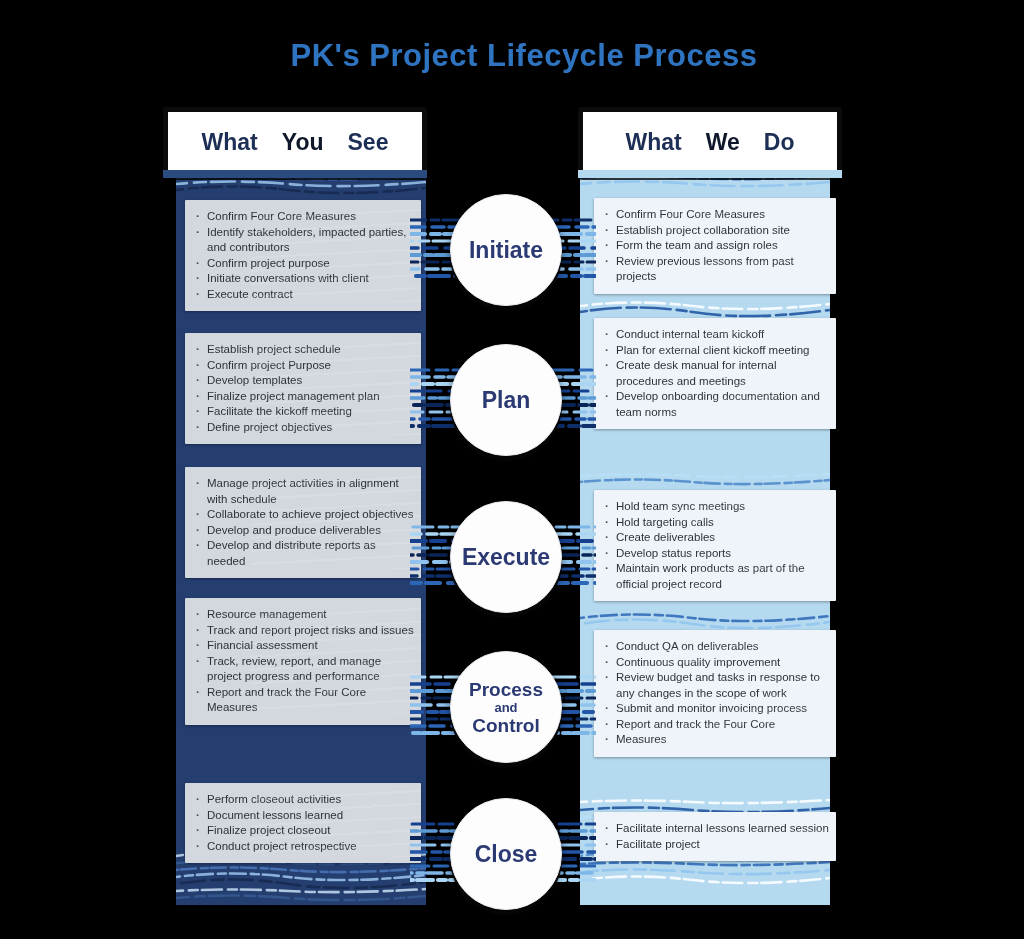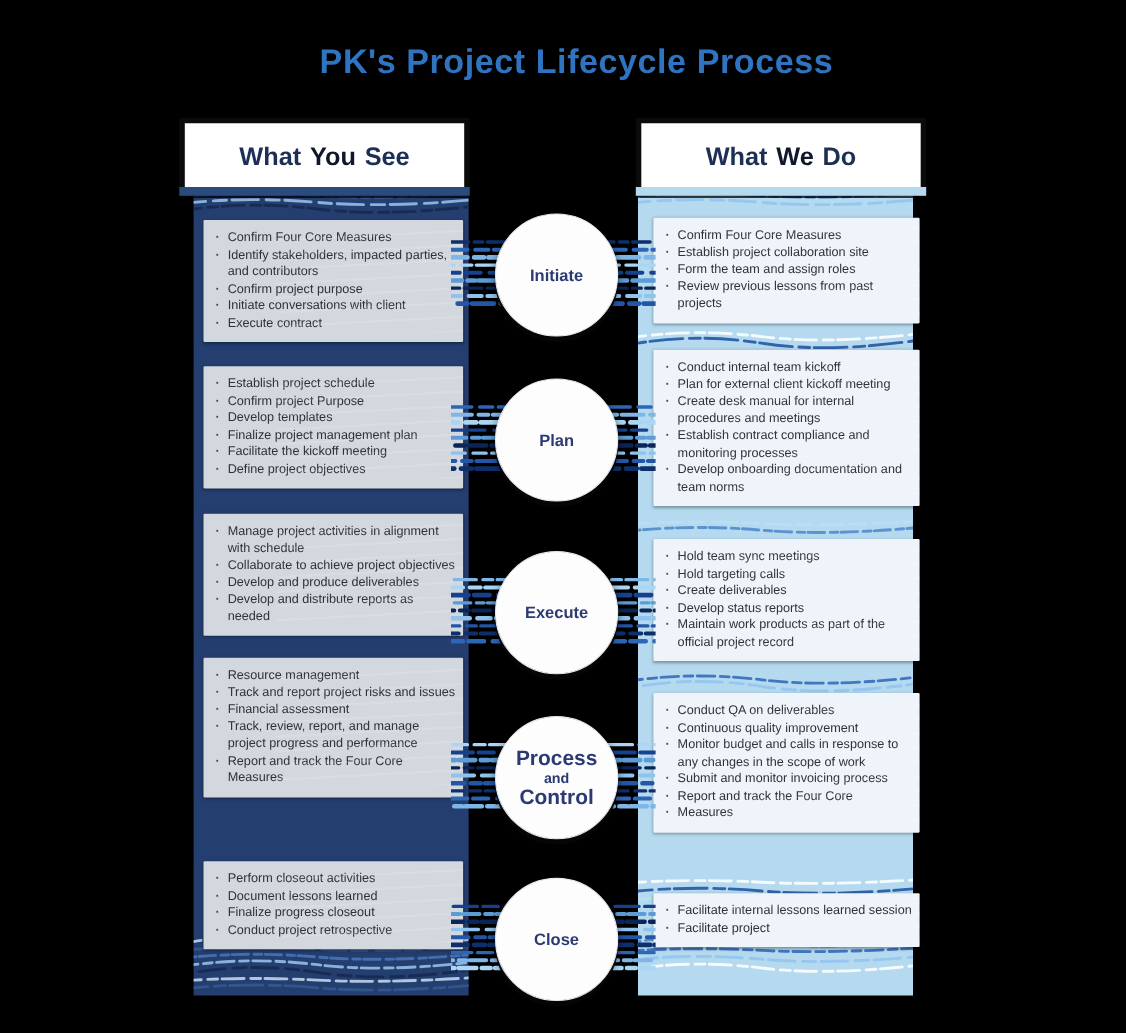--- a/index.html
+++ b/index.html
@@ -9,21 +9,21 @@
   }
   .page-title{
     position:absolute;top:38px;left:12px;width:1024px;text-align:center;
     font-size:31px;font-weight:bold;letter-spacing:.5px;color:#2f74c0;
   }
   
   .hdr{
     position:absolute;top:107px;width:254px;height:61px;background:#fff;
     border:5px solid #0b0b0b;border-radius:3px;
     box-shadow:0 0 0 2px rgba(0,0,0,.45), 2px 2px 0 rgba(0,0,0,.55);
-    display:flex;align-items:center;justify-content:center;gap:8px;
+    display:flex;align-items:center;justify-content:center;gap:24px;
     font-size:23px;font-weight:bold;color:#1d2f55;z-index:5;
   }
   .hdr .accent{color:#0f172a;}
   .hdr::after{content:"";position:absolute;left:-5px;right:-5px;bottom:-5px;height:8px;}
   .hdr-left{left:163px;}
   .hdr-left::after{background:#2b4a7d;}
   .hdr-right{left:578px;}
   .hdr-right::after{background:#b5daf0;}
   
   .col{position:absolute;top:172px;width:250px;height:733px;}
@@ -49,21 +49,21 @@
   
   .band{position:absolute;left:410px;width:186px;height:64px;z-index:3;}
   
   .circle{
     position:absolute;left:450px;width:110px;height:110px;border-radius:50%;
     background:#fdfdfe;border:1px solid #e7e9ee;z-index:4;
     box-shadow:0 5px 0 rgba(5,5,5,.92), 0 2px 8px rgba(0,0,0,.5);
     display:flex;flex-direction:column;align-items:center;justify-content:center;
     color:#2b3a72;font-weight:bold;text-align:center;
   }
-  .circle .big{font-size:15px;}
+  .circle .big{font-size:23px;}
   .circle .mid{font-size:19px;line-height:21px;}
   .circle .small{font-size:13px;line-height:15px;}
 </style>
 </head>
 <body>
 
 <div id="canvas">
 
   <div class="page-title">PK's Project Lifecycle Process</div>
 
@@ -124,21 +124,21 @@
           <li>Track and report project risks and issues</li>
           <li>Financial assessment</li>
           <li>Track, review, report, and manage project progress and performance</li>
           <li>Report and track the Four Core Measures</li>
         </ul>
       </div>
     <div class="note note-left" style="top:611px">
         <ul>
           <li>Perform closeout activities</li>
           <li>Document lessons learned</li>
-          <li>Finalize progress closeout</li>
+          <li>Finalize project closeout</li>
           <li>Conduct project retrospective</li>
         </ul>
       </div>
   </div>
 
   <div class="col col-right">
     <svg class="colwaves" id="waves-right" width="250" height="733" viewBox="0 0 250 733">
         <path d="M0 6 Q 55 3, 112.5 6 T 250 4" fill="none" stroke="#2c66b6" stroke-width="2.6" stroke-dasharray="16 5 8 4" stroke-dashoffset="0" opacity="0.85" stroke-linecap="round"></path>
         <path d="M0 12 Q 55 7, 112.5 12 T 250 10" fill="none" stroke="#8fc3ee" stroke-width="2.6" stroke-dasharray="24 7 12 5" stroke-dashoffset="13" opacity="0.85" stroke-linecap="round"></path>
         <path d="M0 134 Q 55 127, 112.5 134 T 250 132" fill="none" stroke="#ffffff" stroke-width="2.6" stroke-dasharray="9 4 20 6" stroke-dashoffset="26" opacity="0.85" stroke-linecap="round"></path>
@@ -161,38 +161,37 @@
           <li>Establish project collaboration site</li>
           <li>Form the team and assign roles</li>
           <li>Review previous lessons from past projects</li>
         </ul>
       </div>
     <div class="note note-right" style="top:146px">
         <ul>
           <li>Conduct internal team kickoff</li>
           <li>Plan for external client kickoff meeting</li>
           <li>Create desk manual for internal procedures and meetings</li>
-          <li>Establish contract compliance and monitoring processes</li>
           <li>Develop onboarding documentation and team norms</li>
         </ul>
       </div>
     <div class="note note-right" style="top:318px">
         <ul>
           <li>Hold team sync meetings</li>
           <li>Hold targeting calls</li>
           <li>Create deliverables</li>
           <li>Develop status reports</li>
           <li>Maintain work products as part of the official project record</li>
         </ul>
       </div>
     <div class="note note-right" style="top:458px">
         <ul>
           <li>Conduct QA on deliverables</li>
           <li>Continuous quality improvement</li>
-          <li>Monitor budget and calls in response to any changes in the scope of work</li>
+          <li>Review budget and tasks in response to any changes in the scope of work</li>
           <li>Submit and monitor invoicing process</li>
           <li>Report and track the Four Core</li>
           <li>Measures</li>
         </ul>
       </div>
     <div class="note note-right" style="top:640px">
         <ul>
           <li>Facilitate internal lessons learned session</li>
           <li>Facilitate project</li>
         </ul>

